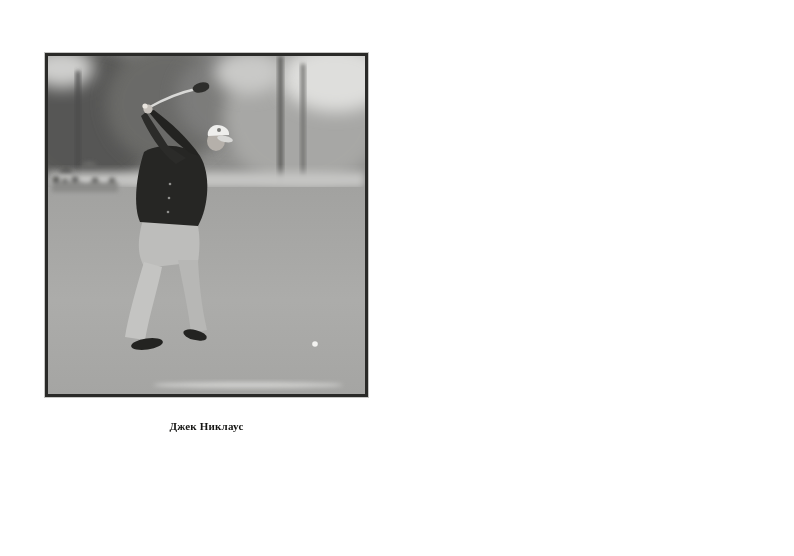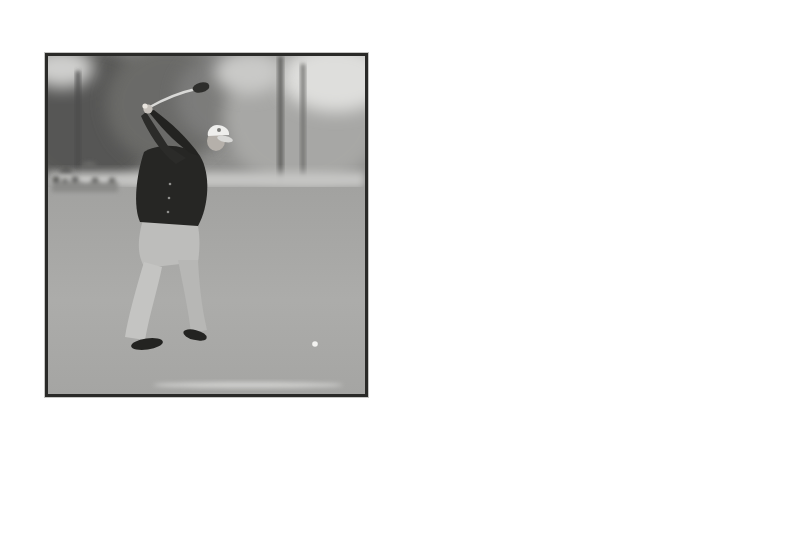--- a/index.html
+++ b/index.html
@@ -105,20 +105,21 @@
           <path d="M160,80 a10,9 0 0 1 9,-11 a12,9 0 0 1 12,10 z" fill="#eeeeec"></path>
           <ellipse cx="177" cy="83" rx="8" ry="3" fill="#d8d8d6" transform="rotate(12 177 83)"></ellipse>
           <circle cx="171" cy="74" r="2" fill="#7a7a78"></circle>
           <circle cx="100" cy="53" r="4.6" fill="#c6c1bb"></circle>
           <circle cx="97" cy="50" r="2.6" fill="#e8e4de"></circle>
         </g>
 
         <rect x="0" y="0" width="317" height="338" fill="#808080" opacity="0" filter="url(#grain)"></rect>
       </svg>
     </div>
+    <div class="caption">Джек Никлаус</div>
   </div>
 
   <div class="page page-right">
     
 
     
 
     
     
     

